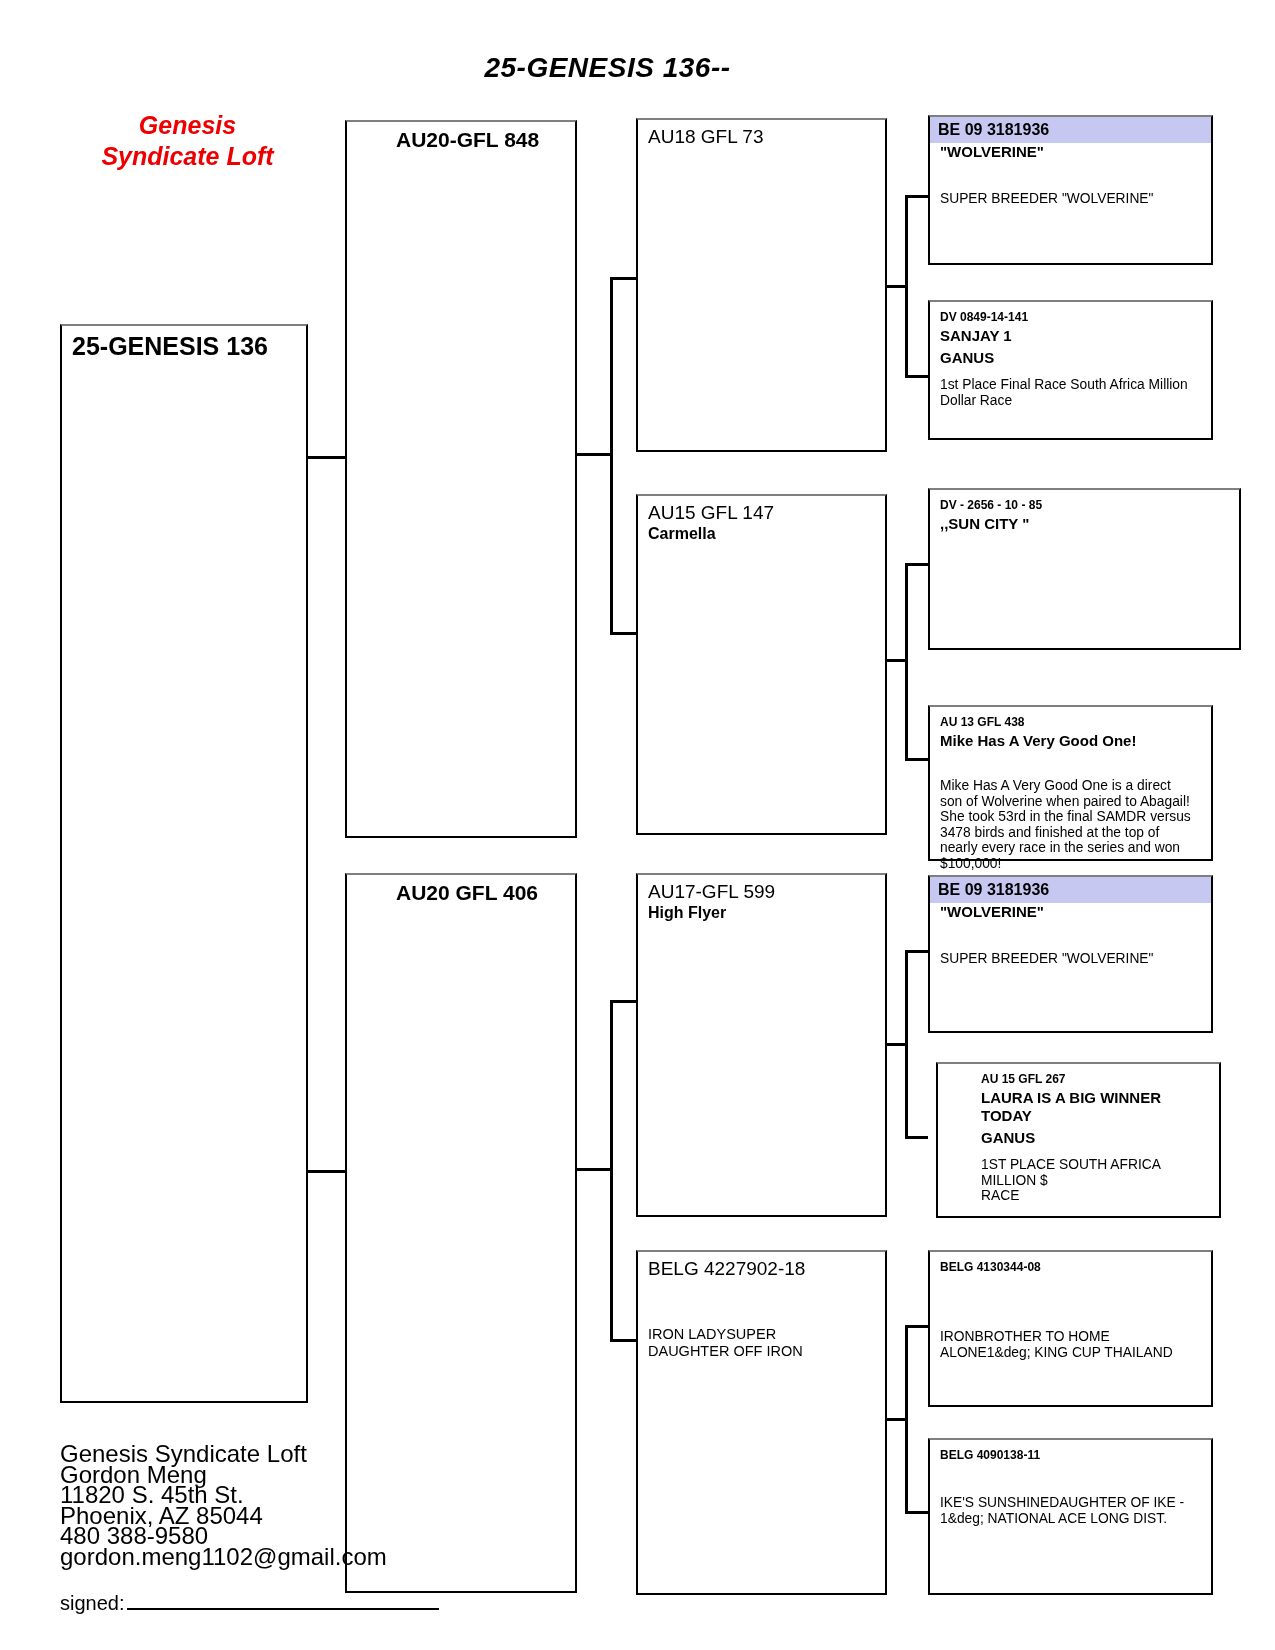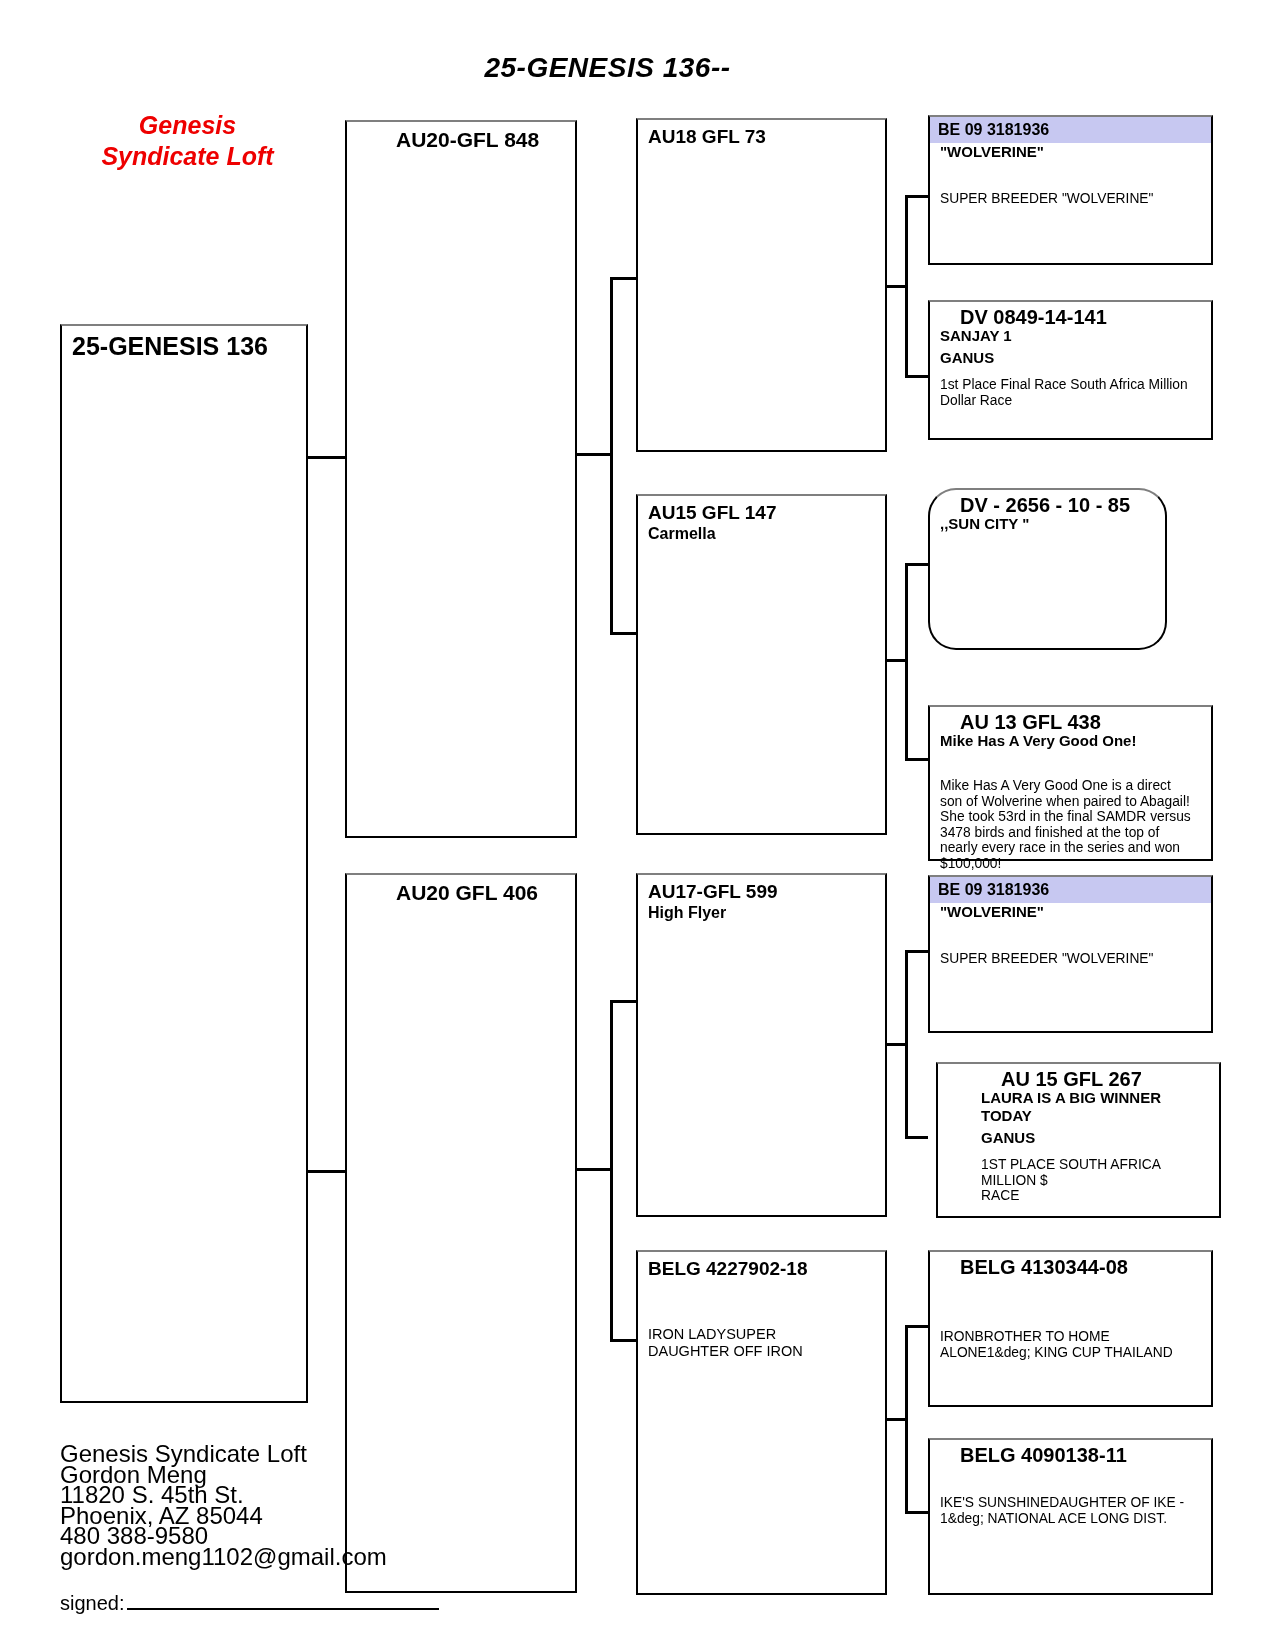--- a/index.html
+++ b/index.html
@@ -4,23 +4,23 @@
 <style>
   html,body{margin:0;padding:0;background:#ffffff;}
   body{position:relative;width:1275px;height:1650px;font-family:"Liberation Sans",sans-serif;color:#000;overflow:hidden;}
   .box{position:absolute;border:2px solid #000;border-top-color:#7f7f7f;background:#fff;box-sizing:border-box;}
   .pad{padding:6px 10px;}
   .ln{position:absolute;background:#000;}
   .page-title{position:absolute;left:0;top:52px;width:1215px;text-align:center;font-size:28px;font-weight:bold;font-style:italic;letter-spacing:0.5px;}
   .loft-name{position:absolute;left:55px;top:110px;width:265px;text-align:center;font-size:25px;font-weight:bold;font-style:italic;line-height:31px;}
   .ring-main{font-size:25px;font-weight:bold;}
   .ring-p{font-size:21px;font-weight:bold;margin-left:39px;}
-  .ring-g{font-size:19px;font-weight:bold;line-height:22px;}
+  .ring-g{font-size:19px;font-weight:normal;line-height:22px;}
   .name-g{font-size:16px;font-weight:bold;line-height:19px;}
-  .ring-gg{font-size:20px;font-weight:bold;line-height:19px;margin-left:20px;}
+  .ring-gg{font-size:12px;font-weight:bold;line-height:19px;}
   .name-gg{font-size:15px;font-weight:bold;line-height:18px;}
   .strain-gg{font-size:15px;font-weight:bold;line-height:18px;margin-top:4px;}
   .hdr{height:26px;line-height:26px;padding:0 8px;font-size:16px;font-weight:bold;}
   .bodytxt{font-size:13.8px;line-height:15.5px;}
   .contact{position:absolute;left:60px;top:1444px;font-size:24px;line-height:20.5px;}
   .signed{position:absolute;left:60px;top:1592px;font-size:20px;}
   .sigline{display:inline-block;width:312px;border-bottom:2px solid #000;height:16px;margin-left:2px;}
 </style>
 </head>
 <body>
@@ -76,21 +76,21 @@
 <div class="box pad" style="left:928px;top:300px;width:285px;height:140px;">
   <div class="ring-gg">DV 0849-14-141</div>
   <div class="name-gg">SANJAY 1</div>
   <div class="strain-gg">GANUS</div>
   <div class="bodytxt" style="margin-top:10px;">
     <div>1st Place Final Race South Africa Million</div>
     <div>Dollar Race</div>
   </div>
 </div>
 
-<div class="box pad" style="left:928px;top:488px;width:239px;height:162px;border-radius:28px;">
+<div class="box pad" style="left:928px;top:488px;width:313px;height:162px;">
   <div class="ring-gg">DV - 2656 - 10 - 85</div>
   <div class="name-gg">,,SUN CITY "</div>
 </div>
 
 <div class="box pad" style="left:928px;top:705px;width:285px;height:156px;">
   <div class="ring-gg">AU 13 GFL 438</div>
   <div class="name-gg">Mike Has A Very Good One!</div>
   <div class="bodytxt" style="margin-top:28px;">
     <div>Mike Has A Very Good One is a direct</div>
     <div>son of Wolverine when paired to Abagail!</div>

